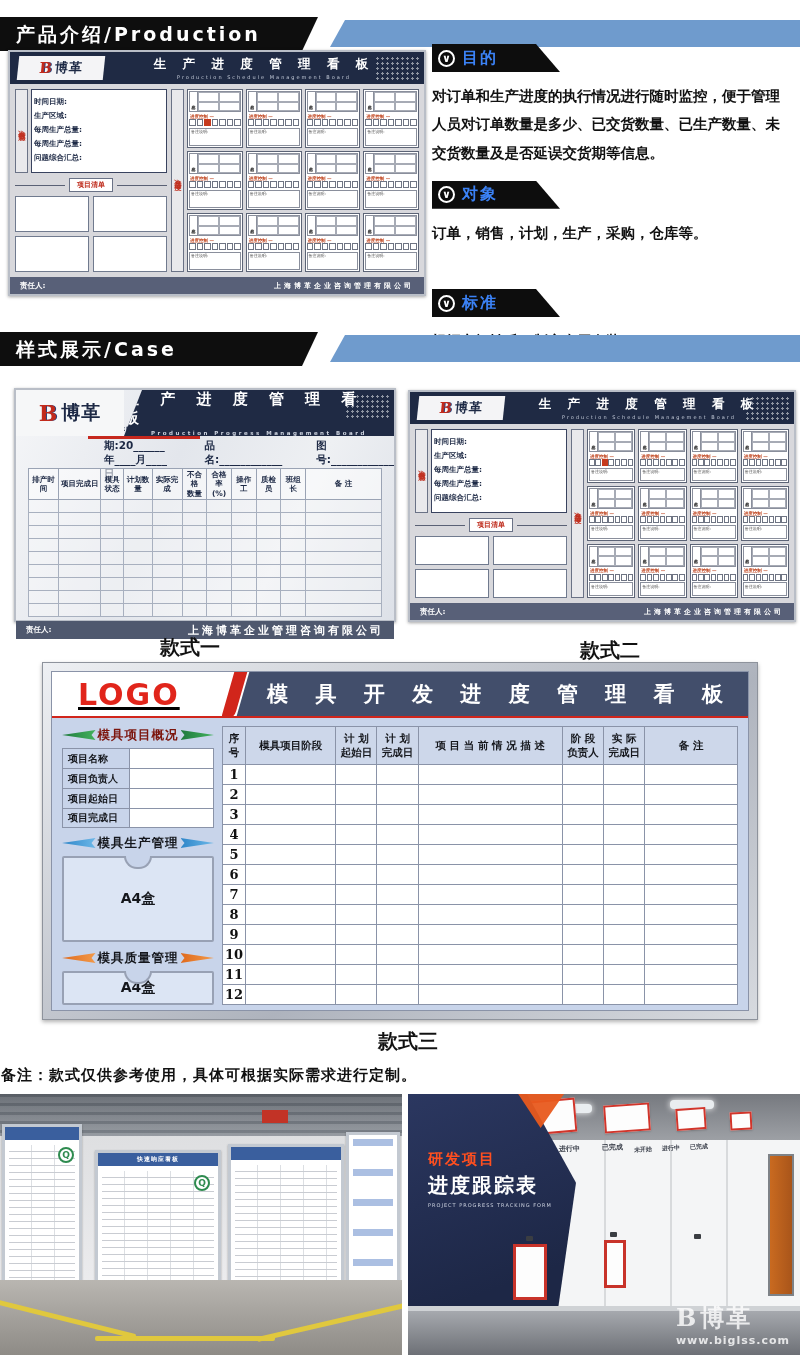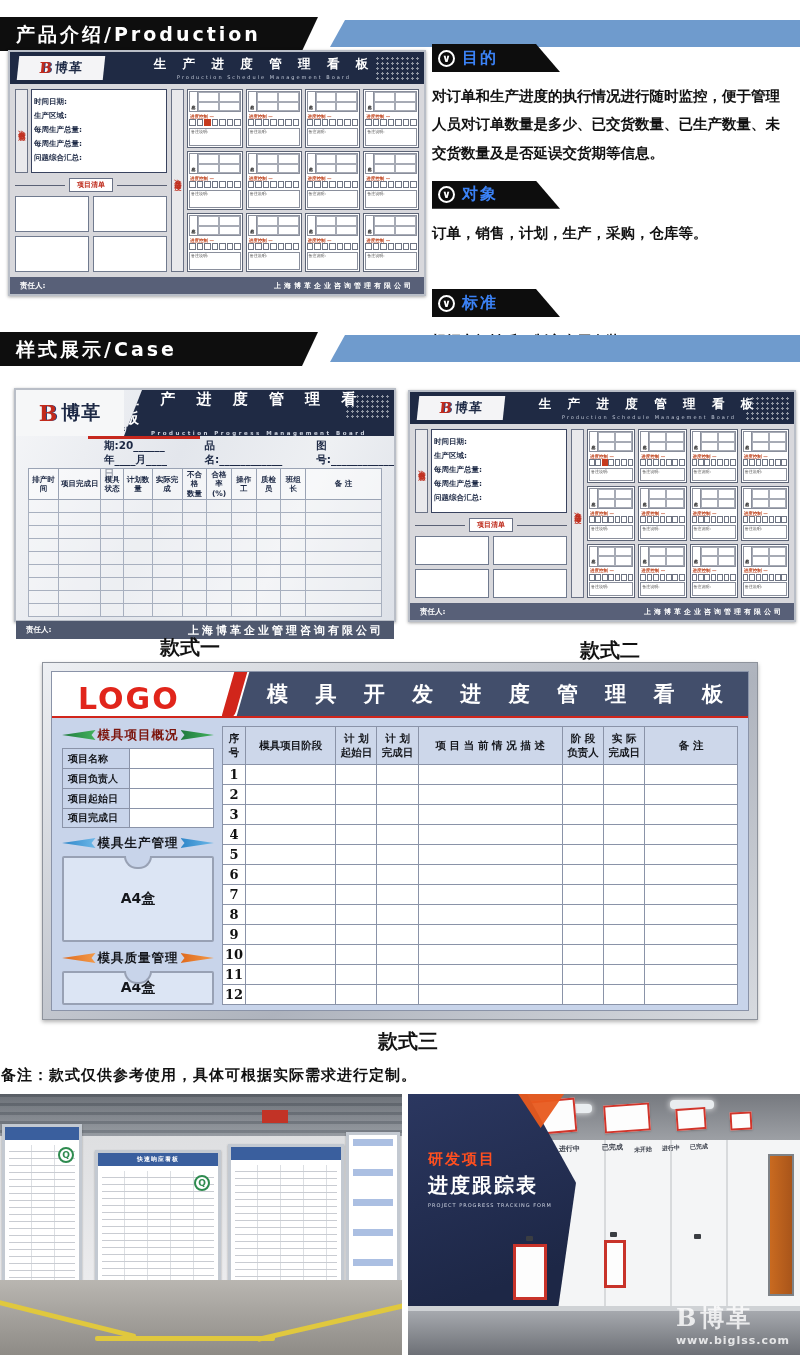--- a/index.html
+++ b/index.html
@@ -93,21 +93,21 @@
   table.s1 td { border:1px solid #a8b0bf; background:rgba(255,255,255,.35); height:13px; }
   .s1-footer { height:18px; background:#4f586e; color:#fff; display:flex; align-items:center;
     justify-content:space-between; padding:0 10px; font-size:7.5px; font-weight:bold; flex:0 0 auto; }
   .s1-footer .co { letter-spacing:3px; font-size:11px; }
 
   
   #style3 { position:absolute; left:42px; top:662px; width:716px; height:358px; padding:8px;
     background:linear-gradient(145deg,#eef0f3,#aeb3bd 60%,#d7dadf); border:1px solid #8e939c; box-shadow:0 2px 4px rgba(0,0,0,.3); }
   .s3-inner { width:100%; height:100%; background:#c8d4ea; border:1px solid #8a93a8; display:flex; flex-direction:column; }
   .s3-header { position:relative; height:46px; display:flex; border-bottom:2px solid #d1251b; flex:0 0 auto; }
-  .s3-logo { width:170px; background:#fff; display:flex; align-items:flex-end; padding-left:26px; }
+  .s3-logo { width:170px; background:#fff; display:flex; align-items:center; padding-left:26px;text-decoration:underline; }
   .s3-logo span { color:#e1251b; font-weight:bold; font-size:30px; letter-spacing:2px; }
   .s3-swoosh { width:30px; background:#fff; position:relative; overflow:hidden; }
   .s3-swoosh::before { content:""; position:absolute; left:6px; top:-6px; bottom:-6px; width:13px; background:#d1251b; transform:skewX(-16deg); border-radius:0 0 14px 2px; }
   .s3-swoosh::after { content:""; position:absolute; left:21px; top:-6px; bottom:-6px; right:-8px; background:#424e6b; transform:skewX(-16deg); }
   .s3-title { flex:1; background:#424e6b; color:#fff; font-weight:bold; font-size:21px; letter-spacing:10px;
     display:flex; align-items:center; justify-content:center; }
   .s3-body { flex:1; display:flex; gap:8px; padding:8px 10px 10px; }
   .s3-sidebar { width:152px; display:flex; flex-direction:column; }
   .arrow-banner { display:flex; align-items:center; gap:2px; height:18px; margin-bottom:4px; }
   .arrow-banner .aw { flex:1; height:10px; }

